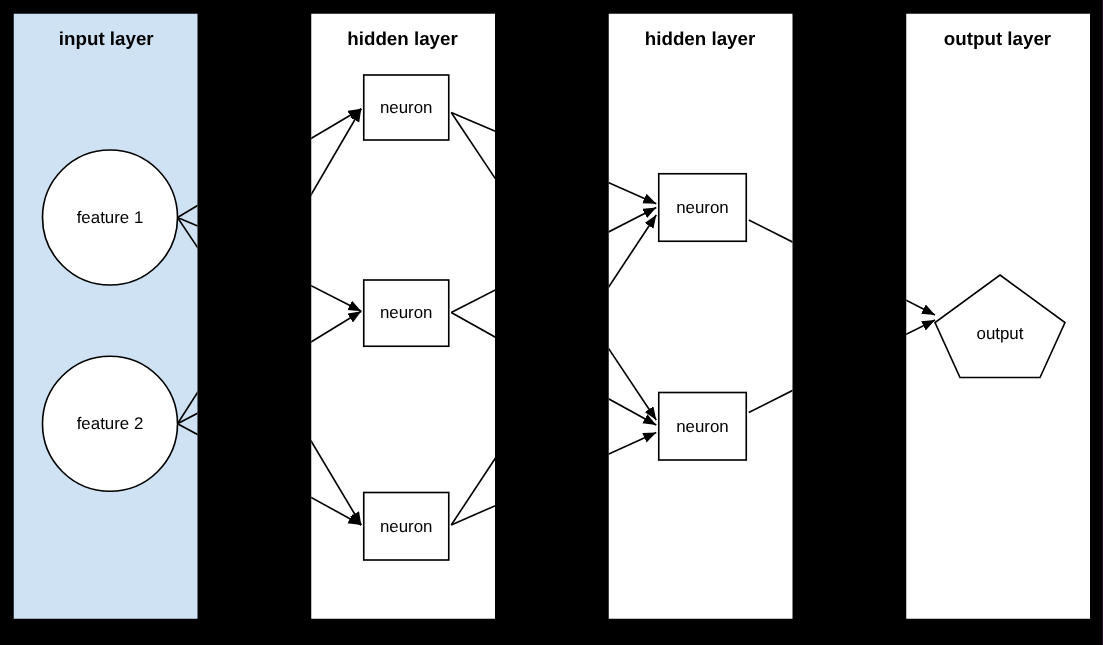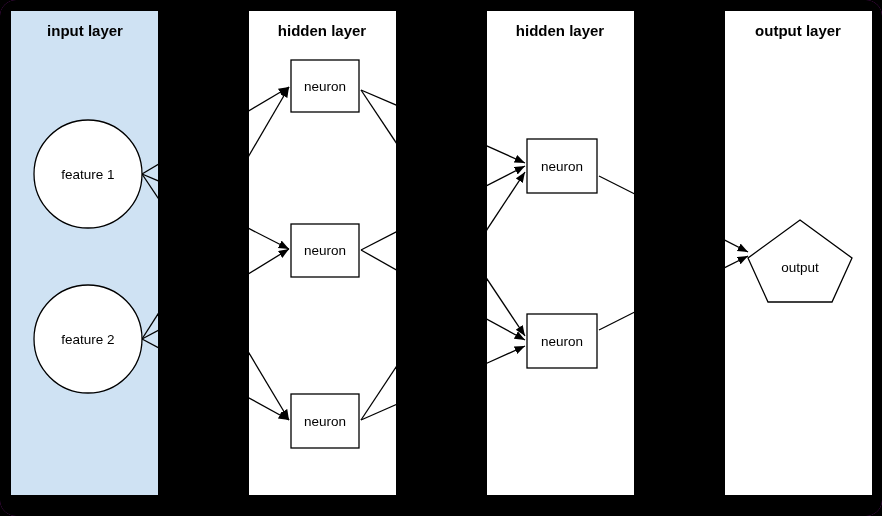--- a/index.html
+++ b/index.html
@@ -10,21 +10,20 @@
   }
   body {
     font-family: "Liberation Sans", sans-serif;
   }
   #canvas {
     position: relative;
     width: 882px;
     height: 516px;
     background: #a21caf;
     overflow: hidden;
-    border-radius: 16px;
   }
   #canvas svg.diagram {
     position: absolute;
     left: 0;
     top: 0;
     width: 882px;
     height: 516px;
     display: block;
   }
   .layer-title {

